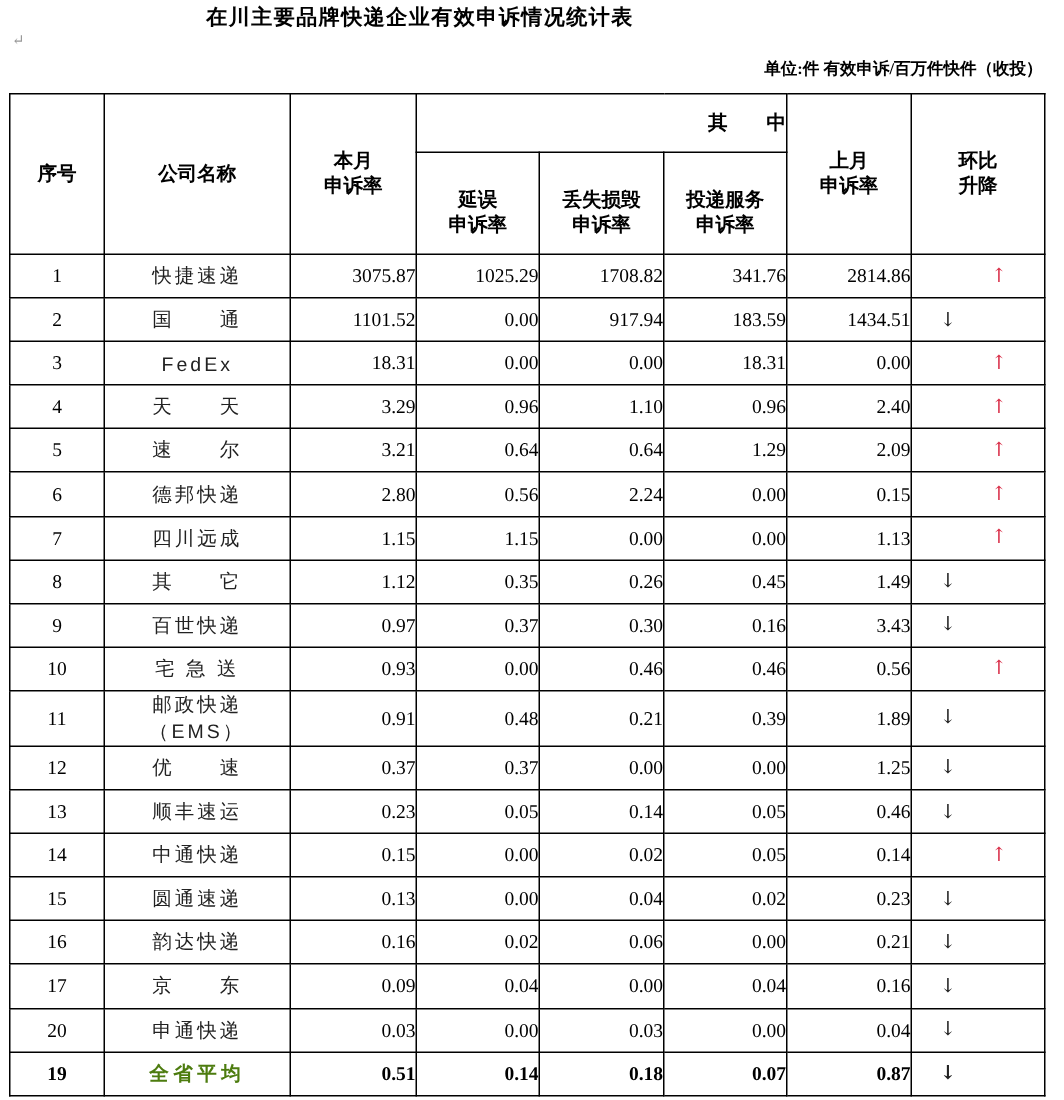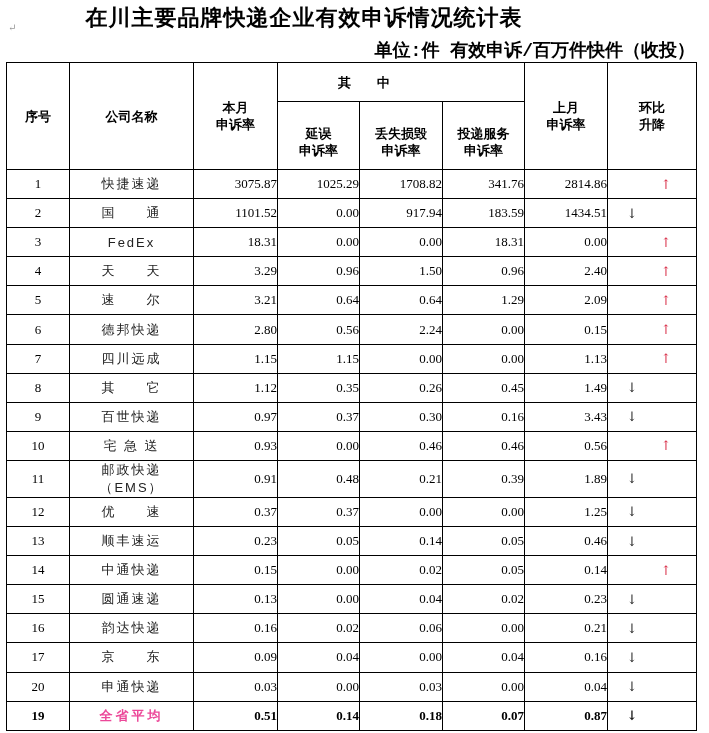--- a/index.html
+++ b/index.html
@@ -1,33 +1,33 @@
 <!DOCTYPE html>
 <html><head>
 <meta charset="utf-8">
 <style>
   html, body { margin: 0; padding: 0; background: #ffffff; }
   body { width: 709px; height: 733px; position: relative; overflow: hidden; font-family: "DejaVu Serif", "Liberation Serif", serif; color: #000; }
-  .title { position: absolute; top: 3px; left: 0; width: 560px; text-align: center; font-size: 22px; font-weight: bold; font-family: "DejaVu Serif", serif; letter-spacing: 1px; padding-left: 24px; }
+  .title { position: absolute; top: 3px; left: 0; width: 560px; text-align: center; font-size: 14px; font-weight: bold; font-family: "DejaVu Serif", serif; letter-spacing: 1px; }
   .para-mark { position: absolute; top: 22px; left: 8px; font-size: 10px; color: #999; }
-  .unit { position: absolute; top: 38px; right: 14px; font-size: 18px; font-weight: bold; font-family: Liberation Mono, monospace; }
+  .unit { position: absolute; top: 38px; right: 14px; font-size: 11px; font-weight: bold; font-family: Liberation Serif, serif; }
   table.main { position: absolute; top: 62px; left: 6px; width: 690px; border-collapse: collapse; table-layout: fixed; }
   table.main td, table.main th { border: 1.5px solid #000; padding: 0; font-size: 13px; }
   th { font-family: "DejaVu Sans", sans-serif; font-weight: bold; font-size: 13px; line-height: 17px; text-align: center; vertical-align: middle; }
   tr.h1 th { height: 38px; }
   tr.h2 th { height: 55px; text-align: center; }
   tr.data td { height: 28.1px; }
   td.num { text-align: right; padding-right: 8px; font-family: "Liberation Serif", serif; font-size: 14px; }
   td.seq { text-align: center; font-family: "Liberation Serif", serif; font-size: 14px; }
   td.name { text-align: center; font-family: Liberation Sans, sans-serif; font-size: 13px; letter-spacing: 2px; color: #222; }
   td.trend { text-align: center; font-size: 12px; position: relative; }
   .up { color: #d9304a; display: inline-block; margin-left: 28px; font-weight: normal; }
   .down { color: #222; display: inline-block; margin-left: -40px; }
   tr.total td { font-weight: bold; }
-  tr.total td.name { letter-spacing: 3px; color: #ec4899; }
+  tr.total td.name { letter-spacing: 3px; color: #4d7c0f; }
 </style>
 </head>
 <body>
 
 <div class="title">在川主要品牌快递企业有效申诉情况统计表</div>
 <div class="para-mark">↵</div>
 <div class="unit">单位:件 有效申诉/百万件快件（收投）</div>
 
 <table class="main">
   <colgroup>
@@ -39,21 +39,21 @@
     <col style="width:82px">
     <col style="width:83px">
     <col style="width:89px">
   </colgroup>
   <thead>
     <tr class="h1">
       <th rowspan="2">序号</th>
       <th rowspan="2">公司名称</th>
       <th rowspan="2" style="white-space:pre-line">本月
 申诉率</th>
-      <th colspan="3" style="text-align:left;padding-left:60px;">其　　中</th>
+      <th colspan="3" style="text-align:right;padding-left:60px;">其　　中</th>
       <th rowspan="2" style="white-space:pre-line">上月
 申诉率</th>
       <th rowspan="2" style="white-space:pre-line">环比
 升降</th>
     </tr>
     <tr class="h2">
       <th style="white-space:pre-line;padding-top:12px">延误
 申诉率</th>
       <th style="white-space:pre-line;padding-top:12px">丢失损毁
 申诉率</th>
@@ -90,21 +90,21 @@
         <td class="num">0.00</td>
         <td class="num">18.31</td>
         <td class="num">0.00</td>
         <td class="trend"><span class="up">↑</span></td>
       </tr>
       <tr class="data">
         <td class="seq">4</td>
         <td class="name">天　　天</td>
         <td class="num">3.29</td>
         <td class="num">0.96</td>
-        <td class="num">1.50</td>
+        <td class="num">1.10</td>
         <td class="num">0.96</td>
         <td class="num">2.40</td>
         <td class="trend"><span class="up">↑</span></td>
       </tr>
       <tr class="data">
         <td class="seq">5</td>
         <td class="name">速　　尔</td>
         <td class="num">3.21</td>
         <td class="num">0.64</td>
         <td class="num">0.64</td>

